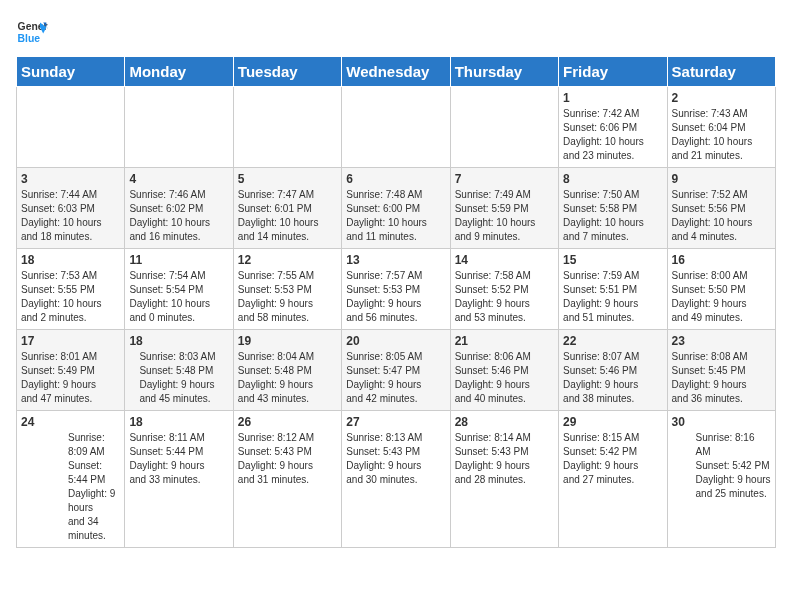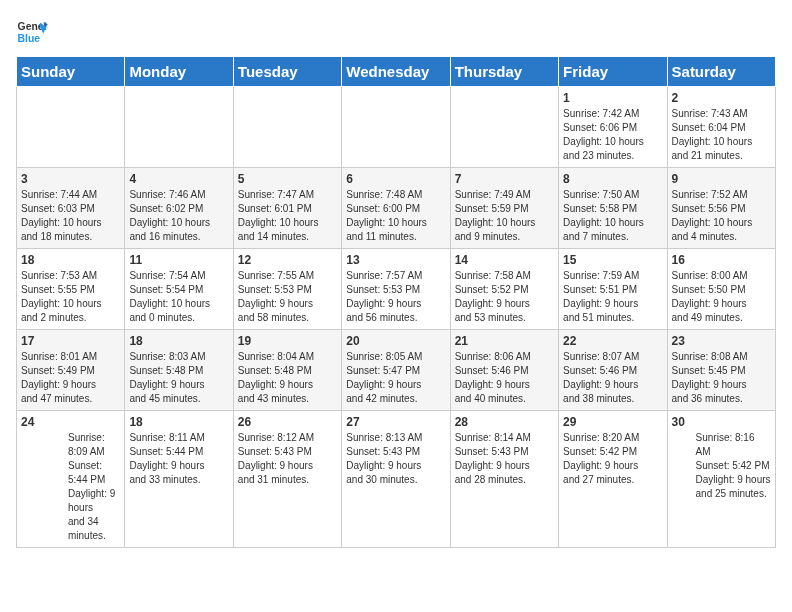--- a/index.html
+++ b/index.html
@@ -232,21 +232,21 @@
       <tr>
         <td>
           <div class="day-number">17</div>
           <div class="day-info" style="white-space: pre-line;">Sunrise: 8:01 AM
 Sunset: 5:49 PM
 Daylight: 9 hours
 and 47 minutes.</div>
         </td>
         <td>
           <div class="day-number">18</div>
-          <div class="day-info" style="white-space: pre-line;">Sunrise: 8:03 AM
+          <div class="day-info" style="white-space: pre-line; margin-left: 10px;">Sunrise: 8:03 AM
 Sunset: 5:48 PM
 Daylight: 9 hours
 and 45 minutes.</div>
         </td>
         <td>
           <div class="day-number">19</div>
           <div class="day-info" style="white-space: pre-line;">Sunrise: 8:04 AM
 Sunset: 5:48 PM
 Daylight: 9 hours
 and 43 minutes.</div>
@@ -311,21 +311,21 @@
         </td>
         <td>
           <div class="day-number">28</div>
           <div class="day-info" style="white-space: pre-line;">Sunrise: 8:14 AM
 Sunset: 5:43 PM
 Daylight: 9 hours
 and 28 minutes.</div>
         </td>
         <td>
           <div class="day-number">29</div>
-          <div class="day-info" style="white-space: pre-line;">Sunrise: 8:20 AM
+          <div class="day-info" style="white-space: pre-line;">Sunrise: 8:15 AM
 Sunset: 5:42 PM
 Daylight: 9 hours
 and 27 minutes.</div>
         </td>
         <td>
           <div class="day-number">30</div>
           <div class="day-info" style="white-space: pre-line; margin-left: 24px;">Sunrise: 8:16 AM
 Sunset: 5:42 PM
 Daylight: 9 hours
 and 25 minutes.</div>

